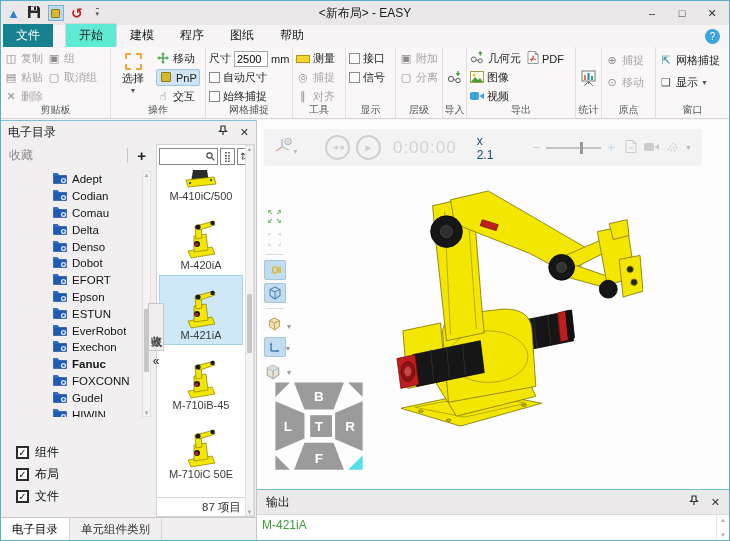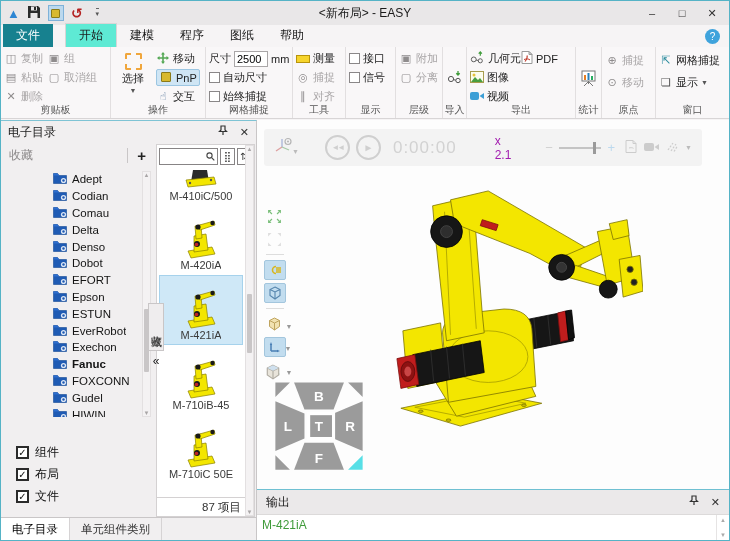--- a/index.html
+++ b/index.html
@@ -21,21 +21,21 @@
 .menubar{height:22px;display:flex;align-items:flex-end;background:#f6f4f5;padding-left:2px;position:relative}
 .mtab{padding:3px 13px 3px;font-size:12px;color:#1a1a1a}
 .mtab.file{background:#17818f;color:#fff;margin-right:12px}
 .mtab.active{background:#5eead4;border:1px solid #d8d5d6;border-bottom:none}
 .help-btn{position:absolute;right:9px;top:4px;width:15px;height:15px;border-radius:50%;background:#3fa3dc;color:#fff;font-size:10px;text-align:center;line-height:15px}
 
 .ribbon{height:72px;background:#f9f7f8;border-bottom:1px solid #d8d5d6;display:flex}
 .rgroup{position:relative;border-right:1px solid #e2dfe0;padding:3px 3px 13px;display:flex;gap:4px;flex:none}
 .glabel{position:absolute;left:0;right:0;bottom:1px;text-align:center;font-size:10px;color:#555}
 .rcol{display:flex;flex-direction:column;gap:2px}
-.rrow{display:flex;}
+.rrow{display:flex;gap:6px}
 .rbtn{display:flex;align-items:center;gap:3px;font-size:11px;color:#222;white-space:nowrap;height:17px}
 .rbtn.dis{color:#a8a5a6}
 .ric{width:14px;text-align:center;font-size:11px;flex:none;color:#8f8c8d}
 .rbtn.active{background:#cfe5f4;border:1px solid #9cc6e2;border-radius:2px;padding:0 2px}
 .sel-btn{width:38px;display:flex;flex-direction:column;align-items:center;gap:1px;padding-top:3px;font-size:11px}
 .sel-box{width:17px;height:17px;border:2px dashed #f0a63c;border-radius:2px}
 .chev{font-size:7px;color:#555}
 .cbx{width:11px;height:11px;border:1px solid #8a8788;background:#fff;flex:none}
 .cbx2{width:13px;height:13px;border:2px solid #2b2b2b;background:#fff;flex:none;font-size:10px;font-weight:bold;line-height:9px;text-align:center;color:#111}
 .size-input{width:34px;height:16px;border:1px solid #a9a6a7;background:#fff;font-size:11px;padding:0 2px;font-family:inherit}
@@ -73,21 +73,21 @@
 .side-tab{position:absolute;left:-9px;top:158px;width:16px;height:48px;background:#efedee;border:1px solid #c9c6c7;writing-mode:vertical-rl;font-size:11px;color:#333;display:flex;align-items:center;justify-content:center;z-index:3}
 .collapse-btn{position:absolute;left:-9px;top:208px;width:16px;height:18px;font-size:12px;color:#222;text-align:center;line-height:16px;z-index:3}
 .cat-tabs{height:23px;display:flex;border-top:1px solid #c9c6c7;background:#f1eff0;flex:none}
 .ctab{padding:4px 11px;font-size:11.5px;color:#333;border-right:1px solid #d6d3d4}
 .ctab.active{background:#fff;color:#000}
 
 .viewport{position:absolute;left:256px;top:119px;right:0;bottom:51px;background:#fdfdfd;overflow:hidden}
 .playbar{position:absolute;left:7px;top:9px;width:438px;height:37px;background:rgba(240,240,240,.8);border-radius:3px;display:flex;align-items:center;padding:0 10px}
 .pb-circle{width:25px;height:25px;border:2px solid #cfcfcf;border-radius:50%;color:#cfcfcf;display:flex;align-items:center;justify-content:center;flex:none}
 .pb-time{font-size:17px;color:#d2d2d2;margin-left:12px;letter-spacing:1px}
-.pb-speed{font-size:12px;color:#a21caf;margin-left:38px}
+.pb-speed{font-size:12px;color:#0c4a6e;margin-left:20px}
 .pb-minus{color:#cfcfcf;margin-left:32px;font-size:13px}
 .pb-track{width:60px;height:2px;background:#c4c4c4;margin:0 6px;position:relative}
 .pb-handle{position:absolute;left:34px;top:-5px;width:3px;height:12px;background:#9a9a9a}
 .pb-plus{color:#bcd9ee;font-size:13px}
 .pb-icons{display:flex;gap:7px;margin-left:10px;align-items:center;color:#cdcdcd}
 
 .vtools{position:absolute;left:5px;top:86px;width:25px;display:flex;flex-direction:column;gap:3px;align-items:center}
 .vt-btn{width:22px;height:20px;display:flex;align-items:center;justify-content:center;position:relative;border-radius:2px}
 .vt-btn.blue{background:#c2ddef;border:1px solid #a3c6dd}
 .vt-chev{position:absolute;right:-7px;bottom:4px;font-size:7px;color:#999}

